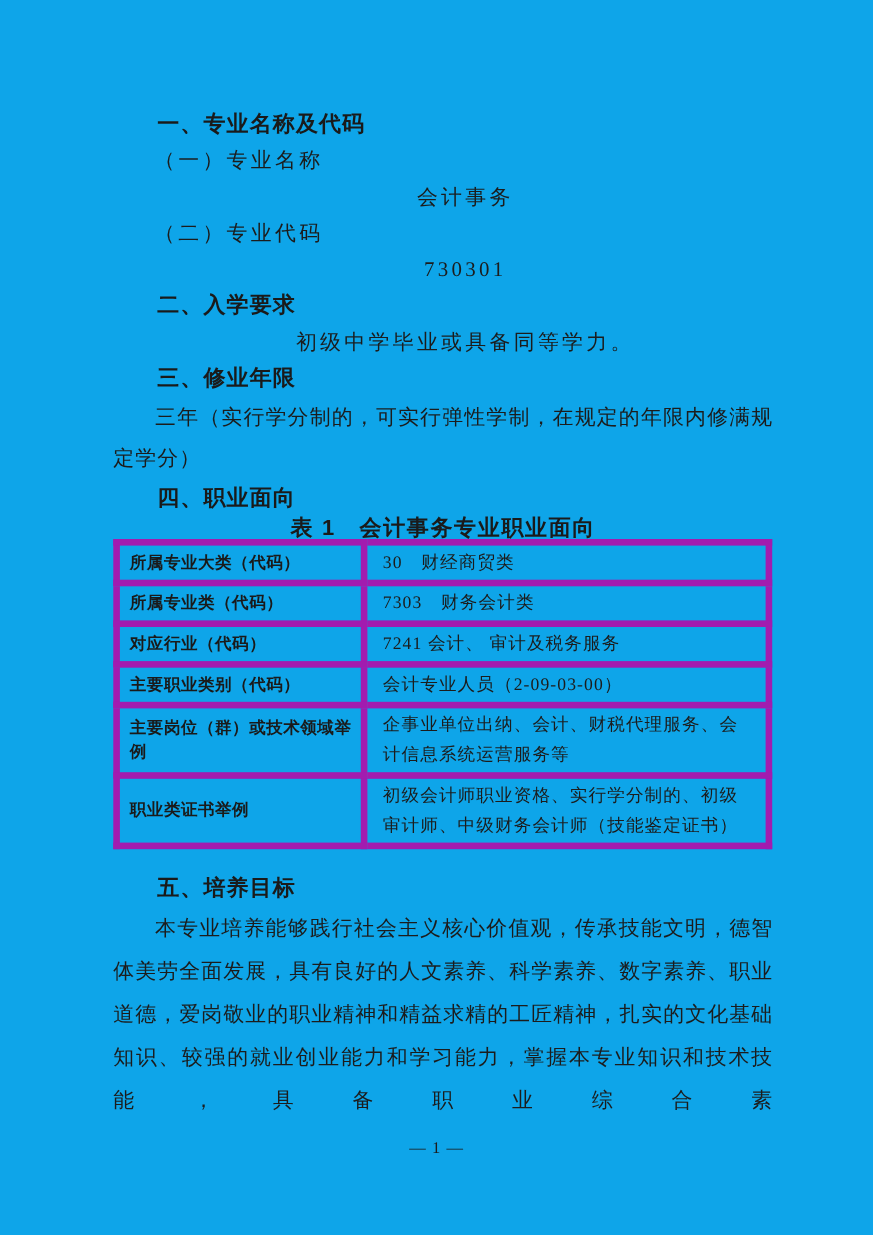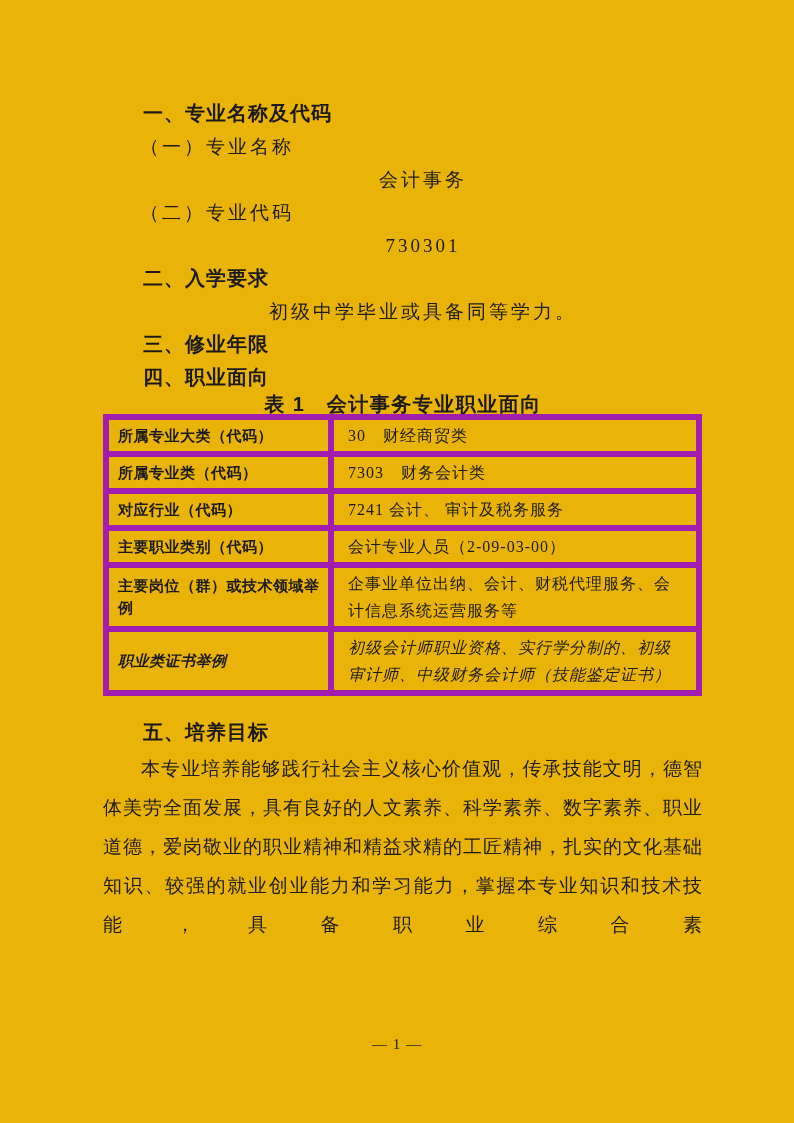--- a/index.html
+++ b/index.html
@@ -3,21 +3,21 @@
 <meta charset="utf-8">
 <style>
   * { margin: 0; padding: 0; box-sizing: border-box; }
   html, body { background: #ffffff; }
   body { font-family: "Liberation Serif", serif; color: #1c1c1c; }
 
   .page {
     position: relative;
     width: 794px;
     height: 1123px;
-    background: #eab308;
+    background: #0ea5e9;
     overflow: hidden;
     padding: 97px 91px 0 103px;
   }
 
   .content { width: 600px; }
 
   .sec-heading {
     font-family: "Liberation Sans", sans-serif;
     font-weight: 700;
     font-size: 20px;
@@ -88,21 +88,21 @@
   td.cell-value {
     font-family: "Liberation Serif", serif;
     font-size: 16px;
     letter-spacing: 1px;
     padding: 2px 10px 2px 14px;
     line-height: 27px;
     text-align: left;
   }
   tr.r-s  { height: 26px; }
   tr.r-m  { height: 60px; }
-  tr.r-l  { height: 64px; font-style: italic; }
+  tr.r-l  { height: 64px; }
 
   .objective-par {
     font-family: "Liberation Serif", serif;
     font-size: 19px;
     line-height: 39px;
     letter-spacing: 1px;
     text-indent: 2em;
     text-align: justify;
     text-align-last: justify;
   }
@@ -130,20 +130,21 @@
     <div class="sec-heading">一、专业名称及代码</div>
     <div class="sub-heading">（一）专业名称</div>
     <div class="body-line">会计事务</div>
     <div class="sub-heading">（二）专业代码</div>
     <div class="body-line">730301</div>
 
     <div class="sec-heading">二、入学要求</div>
     <div class="body-line">初级中学毕业或具备同等学力。</div>
 
     <div class="sec-heading">三、修业年限</div>
+    <div class="body-par">三年（实行学分制的，可实行弹性学制，在规定的年限内修满规定学分）</div>
 
     <div class="sec-heading">四、职业面向</div>
 
     <div class="table-caption">表 1　会计事务专业职业面向</div>
 
     <table class="orient">
       <tbody>
         <tr class="r-s">
           <td class="cell-label">所属专业大类（代码）</td>
           <td class="cell-value">30　财经商贸类</td>

